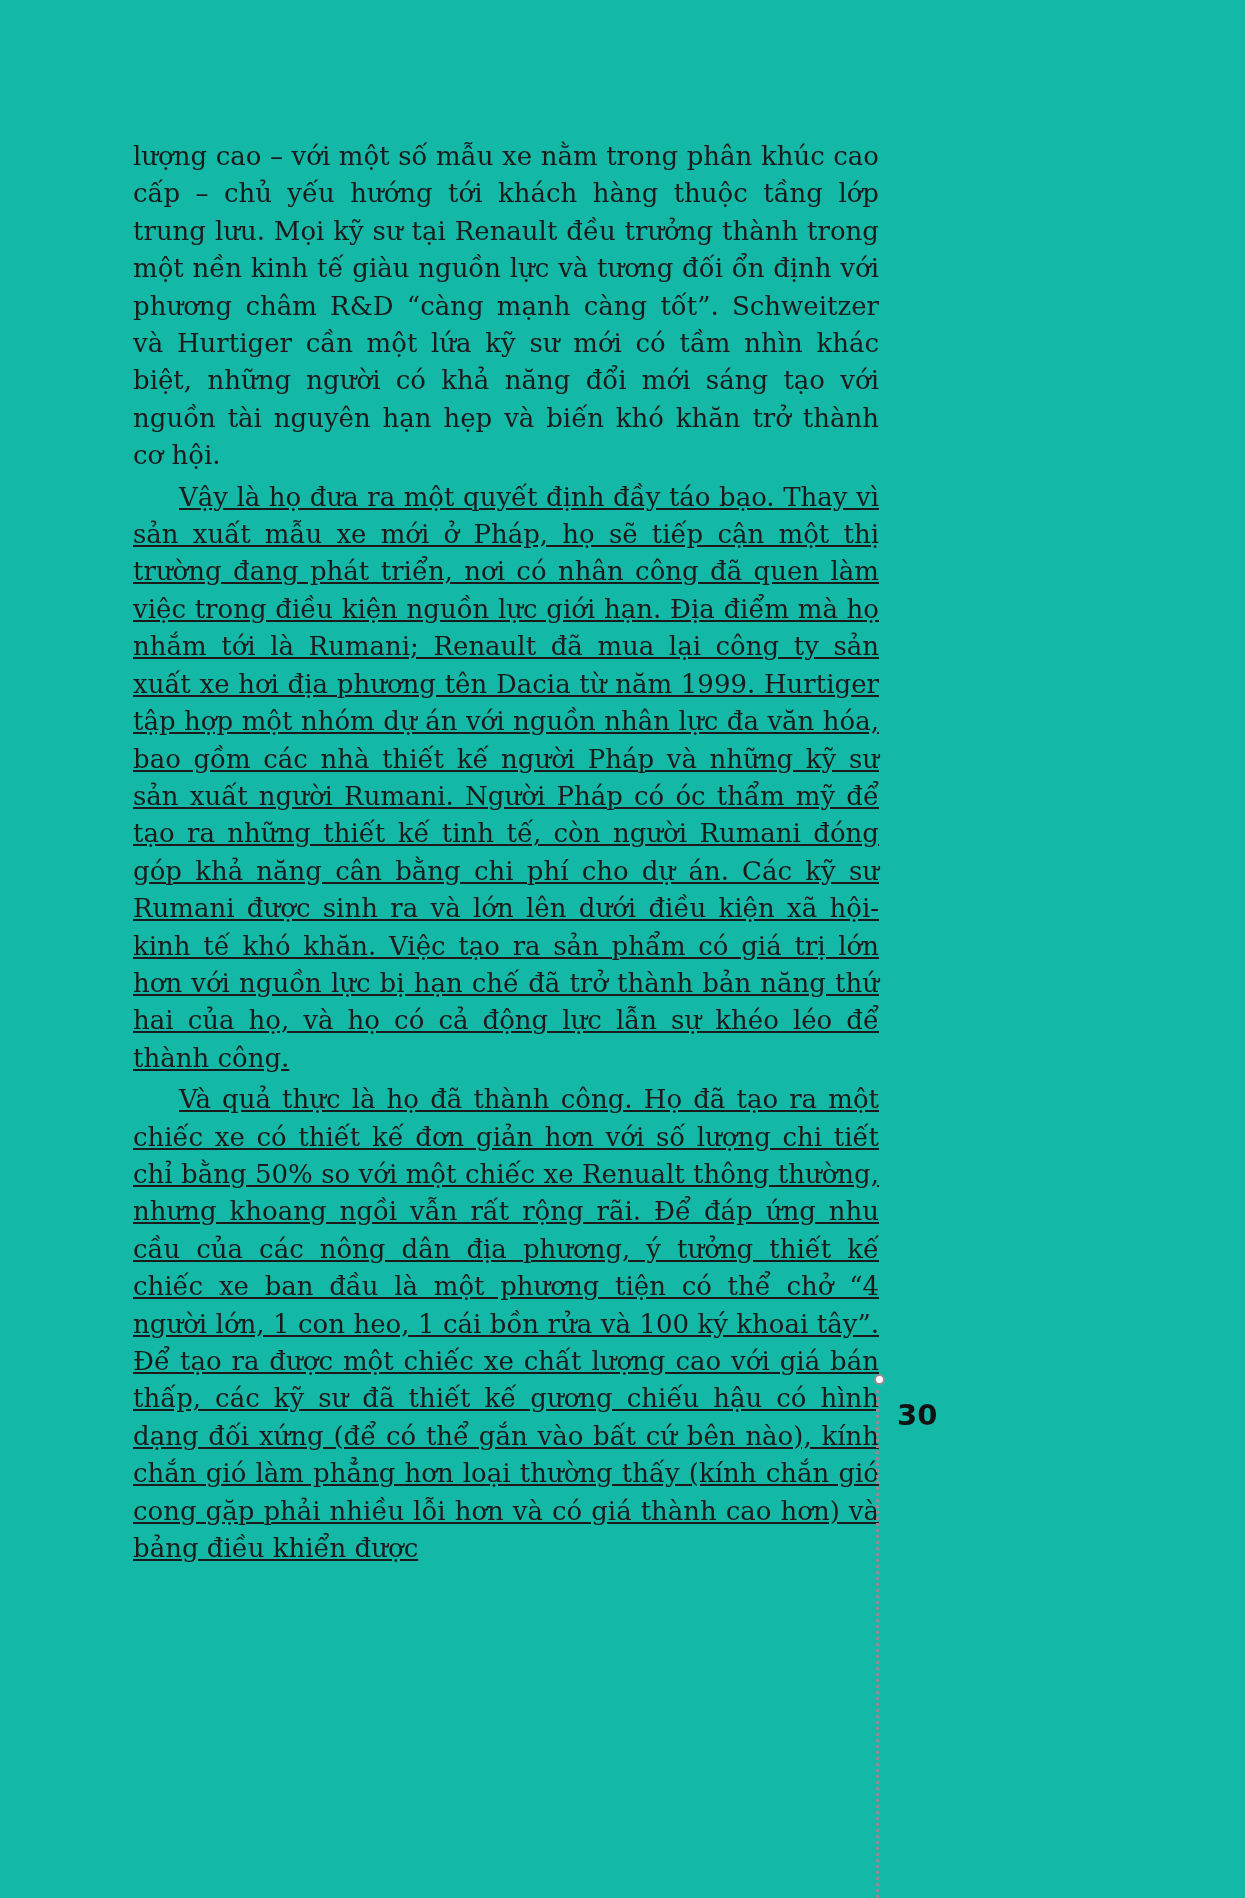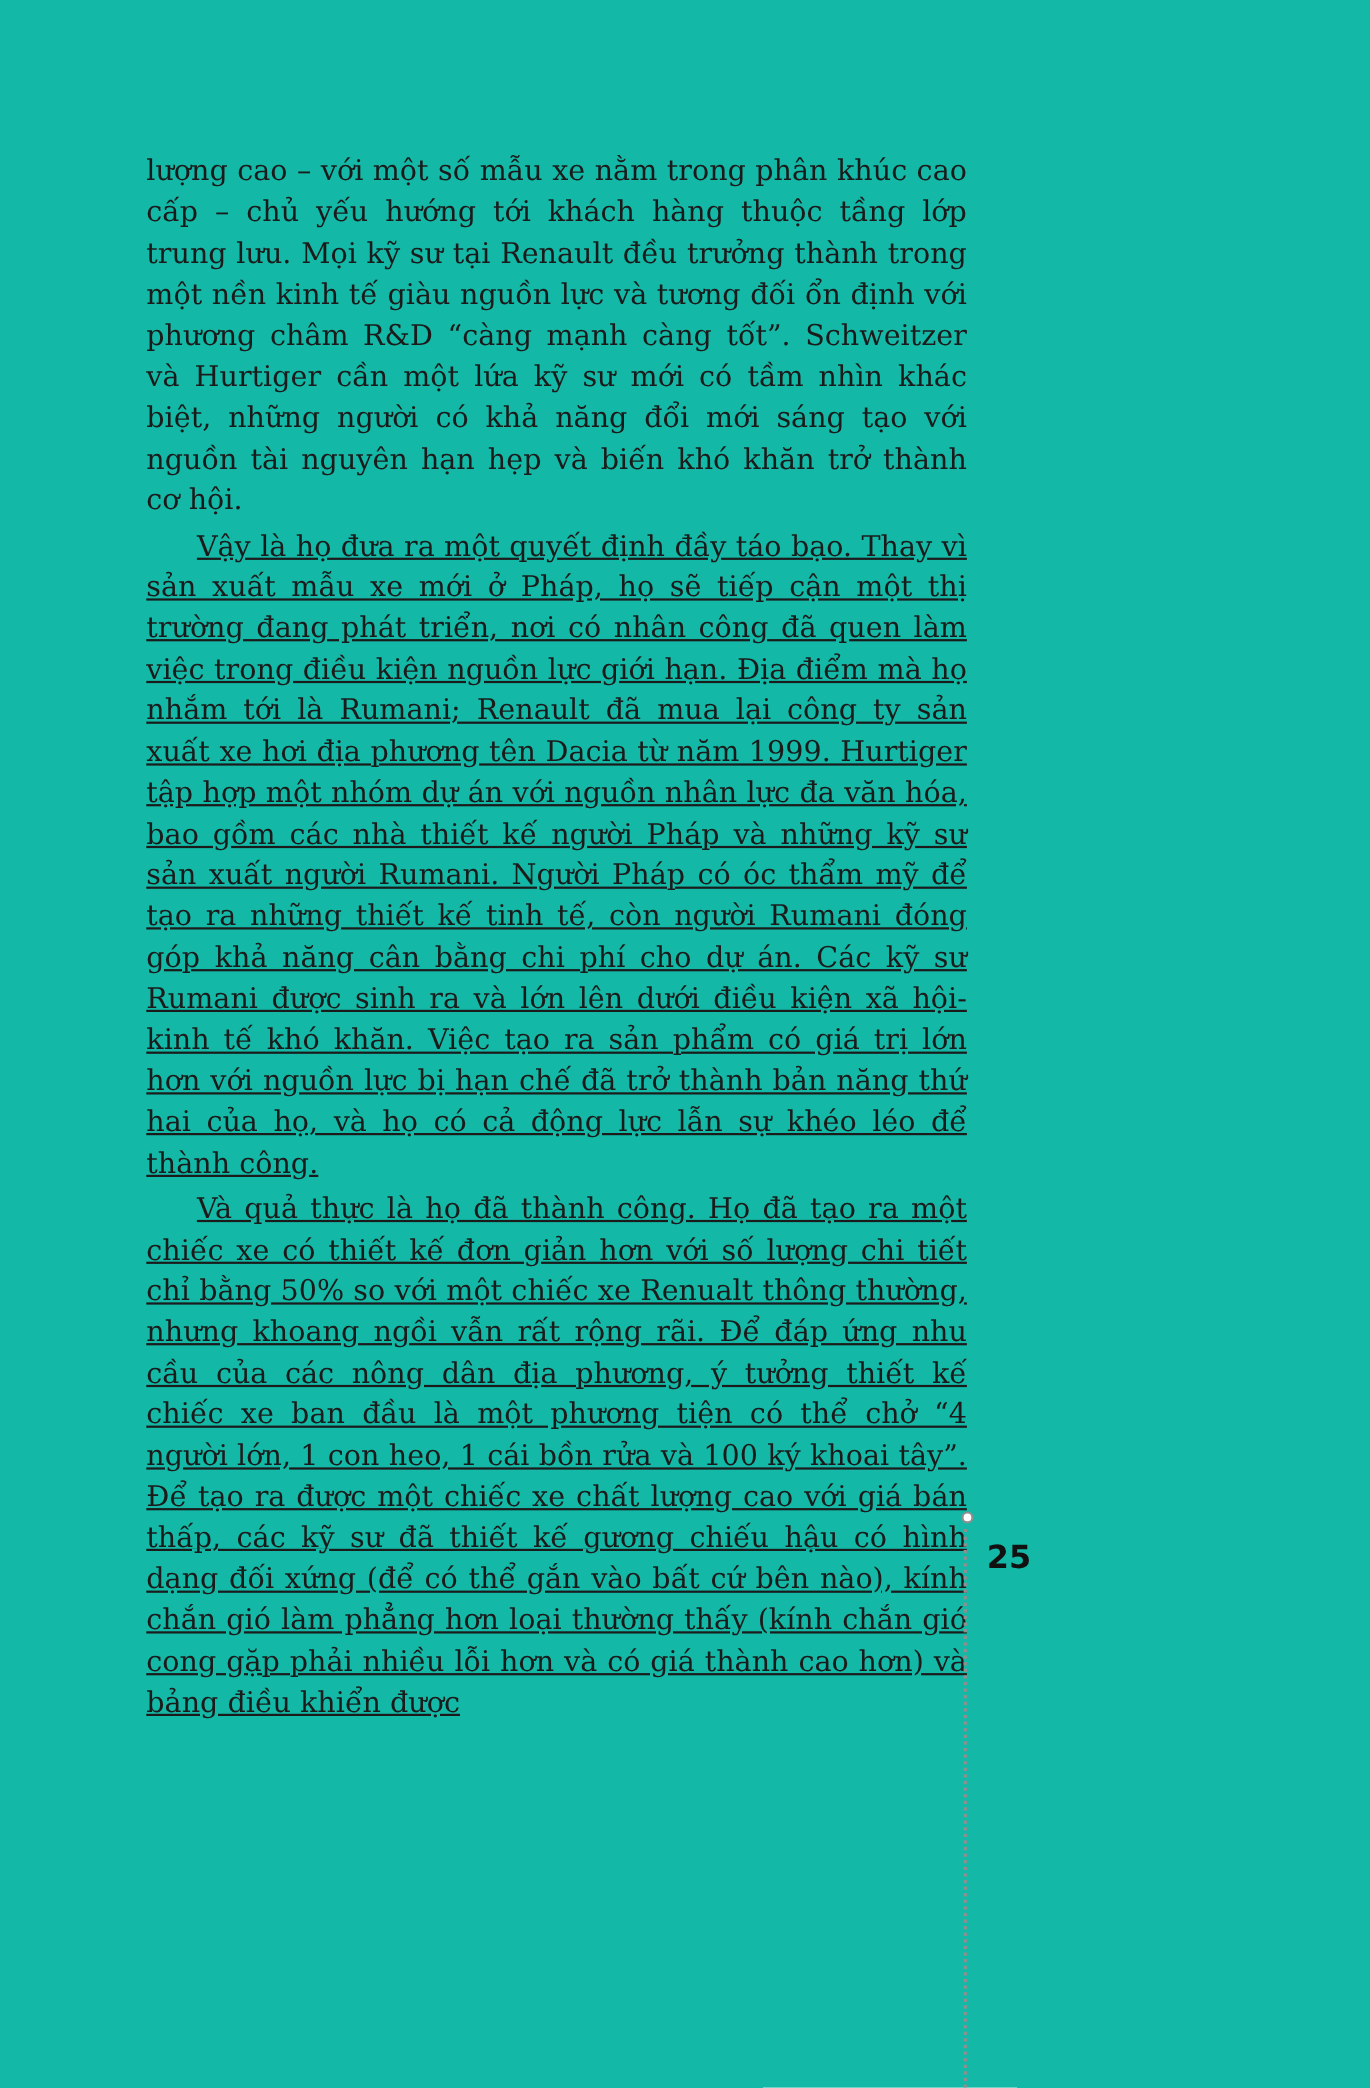--- a/index.html
+++ b/index.html
@@ -83,15 +83,15 @@
     <p>lượng cao – với một số mẫu xe nằm trong phân khúc cao cấp – chủ yếu hướng tới khách hàng thuộc tầng lớp trung lưu. Mọi kỹ sư tại Renault đều trưởng thành trong một nền kinh tế giàu nguồn lực và tương đối ổn định với phương châm R&amp;D “càng mạnh càng tốt”. Schweitzer và Hurtiger cần một lứa kỹ sư mới có tầm nhìn khác biệt, những người có khả năng đổi mới sáng tạo với nguồn tài nguyên hạn hẹp và biến khó khăn trở thành cơ hội.</p>
     <p class="indent">Vậy là họ đưa ra một quyết định đầy táo bạo. Thay vì sản xuất mẫu xe mới ở Pháp, họ sẽ tiếp cận một thị trường đang phát triển, nơi có nhân công đã quen làm việc trong điều kiện nguồn lực giới hạn. Địa điểm mà họ nhắm tới là Rumani; Renault đã mua lại công ty sản xuất xe hơi địa phương tên Dacia từ năm 1999. Hurtiger tập hợp một nhóm dự án với nguồn nhân lực đa văn hóa, bao gồm các nhà thiết kế người Pháp và những kỹ sư sản xuất người Rumani. Người Pháp có óc thẩm mỹ để tạo ra những thiết kế tinh tế, còn người Rumani đóng góp khả năng cân bằng chi phí cho dự án. Các kỹ sư Rumani được sinh ra và lớn lên dưới điều kiện xã hội-kinh tế khó khăn. Việc tạo ra sản phẩm có giá trị lớn hơn với nguồn lực bị hạn chế đã trở thành bản năng thứ hai của họ, và họ có cả động lực lẫn sự khéo léo để thành công.</p>
     <p class="indent">Và quả thực là họ đã thành công. Họ đã tạo ra một chiếc xe có thiết kế đơn giản hơn với số lượng chi tiết chỉ bằng 50% so với một chiếc xe Renualt thông thường, nhưng khoang ngồi vẫn rất rộng rãi. Để đáp ứng nhu cầu của các nông dân địa phương, ý tưởng thiết kế chiếc xe ban đầu là một phương tiện có thể chở “4 người lớn, 1 con heo, 1 cái bồn rửa và 100 ký khoai tây”. Để tạo ra được một chiếc xe chất lượng cao với giá bán thấp, các kỹ sư đã thiết kế gương chiếu hậu có hình dạng đối xứng (để có thể gắn vào bất cứ bên nào), kính chắn gió làm phẳng hơn loại thường thấy (kính chắn gió cong gặp phải nhiều lỗi hơn và có giá thành cao hơn) và bảng điều khiển được</p>
   </div>
 
 
   <div class="dotted-rule">
     <span class="dot-circle"></span>
   </div>
 
-  <div class="page-number">25</div>
+  <div class="page-number">30</div>
 
 </div>
 
 </body></html>

